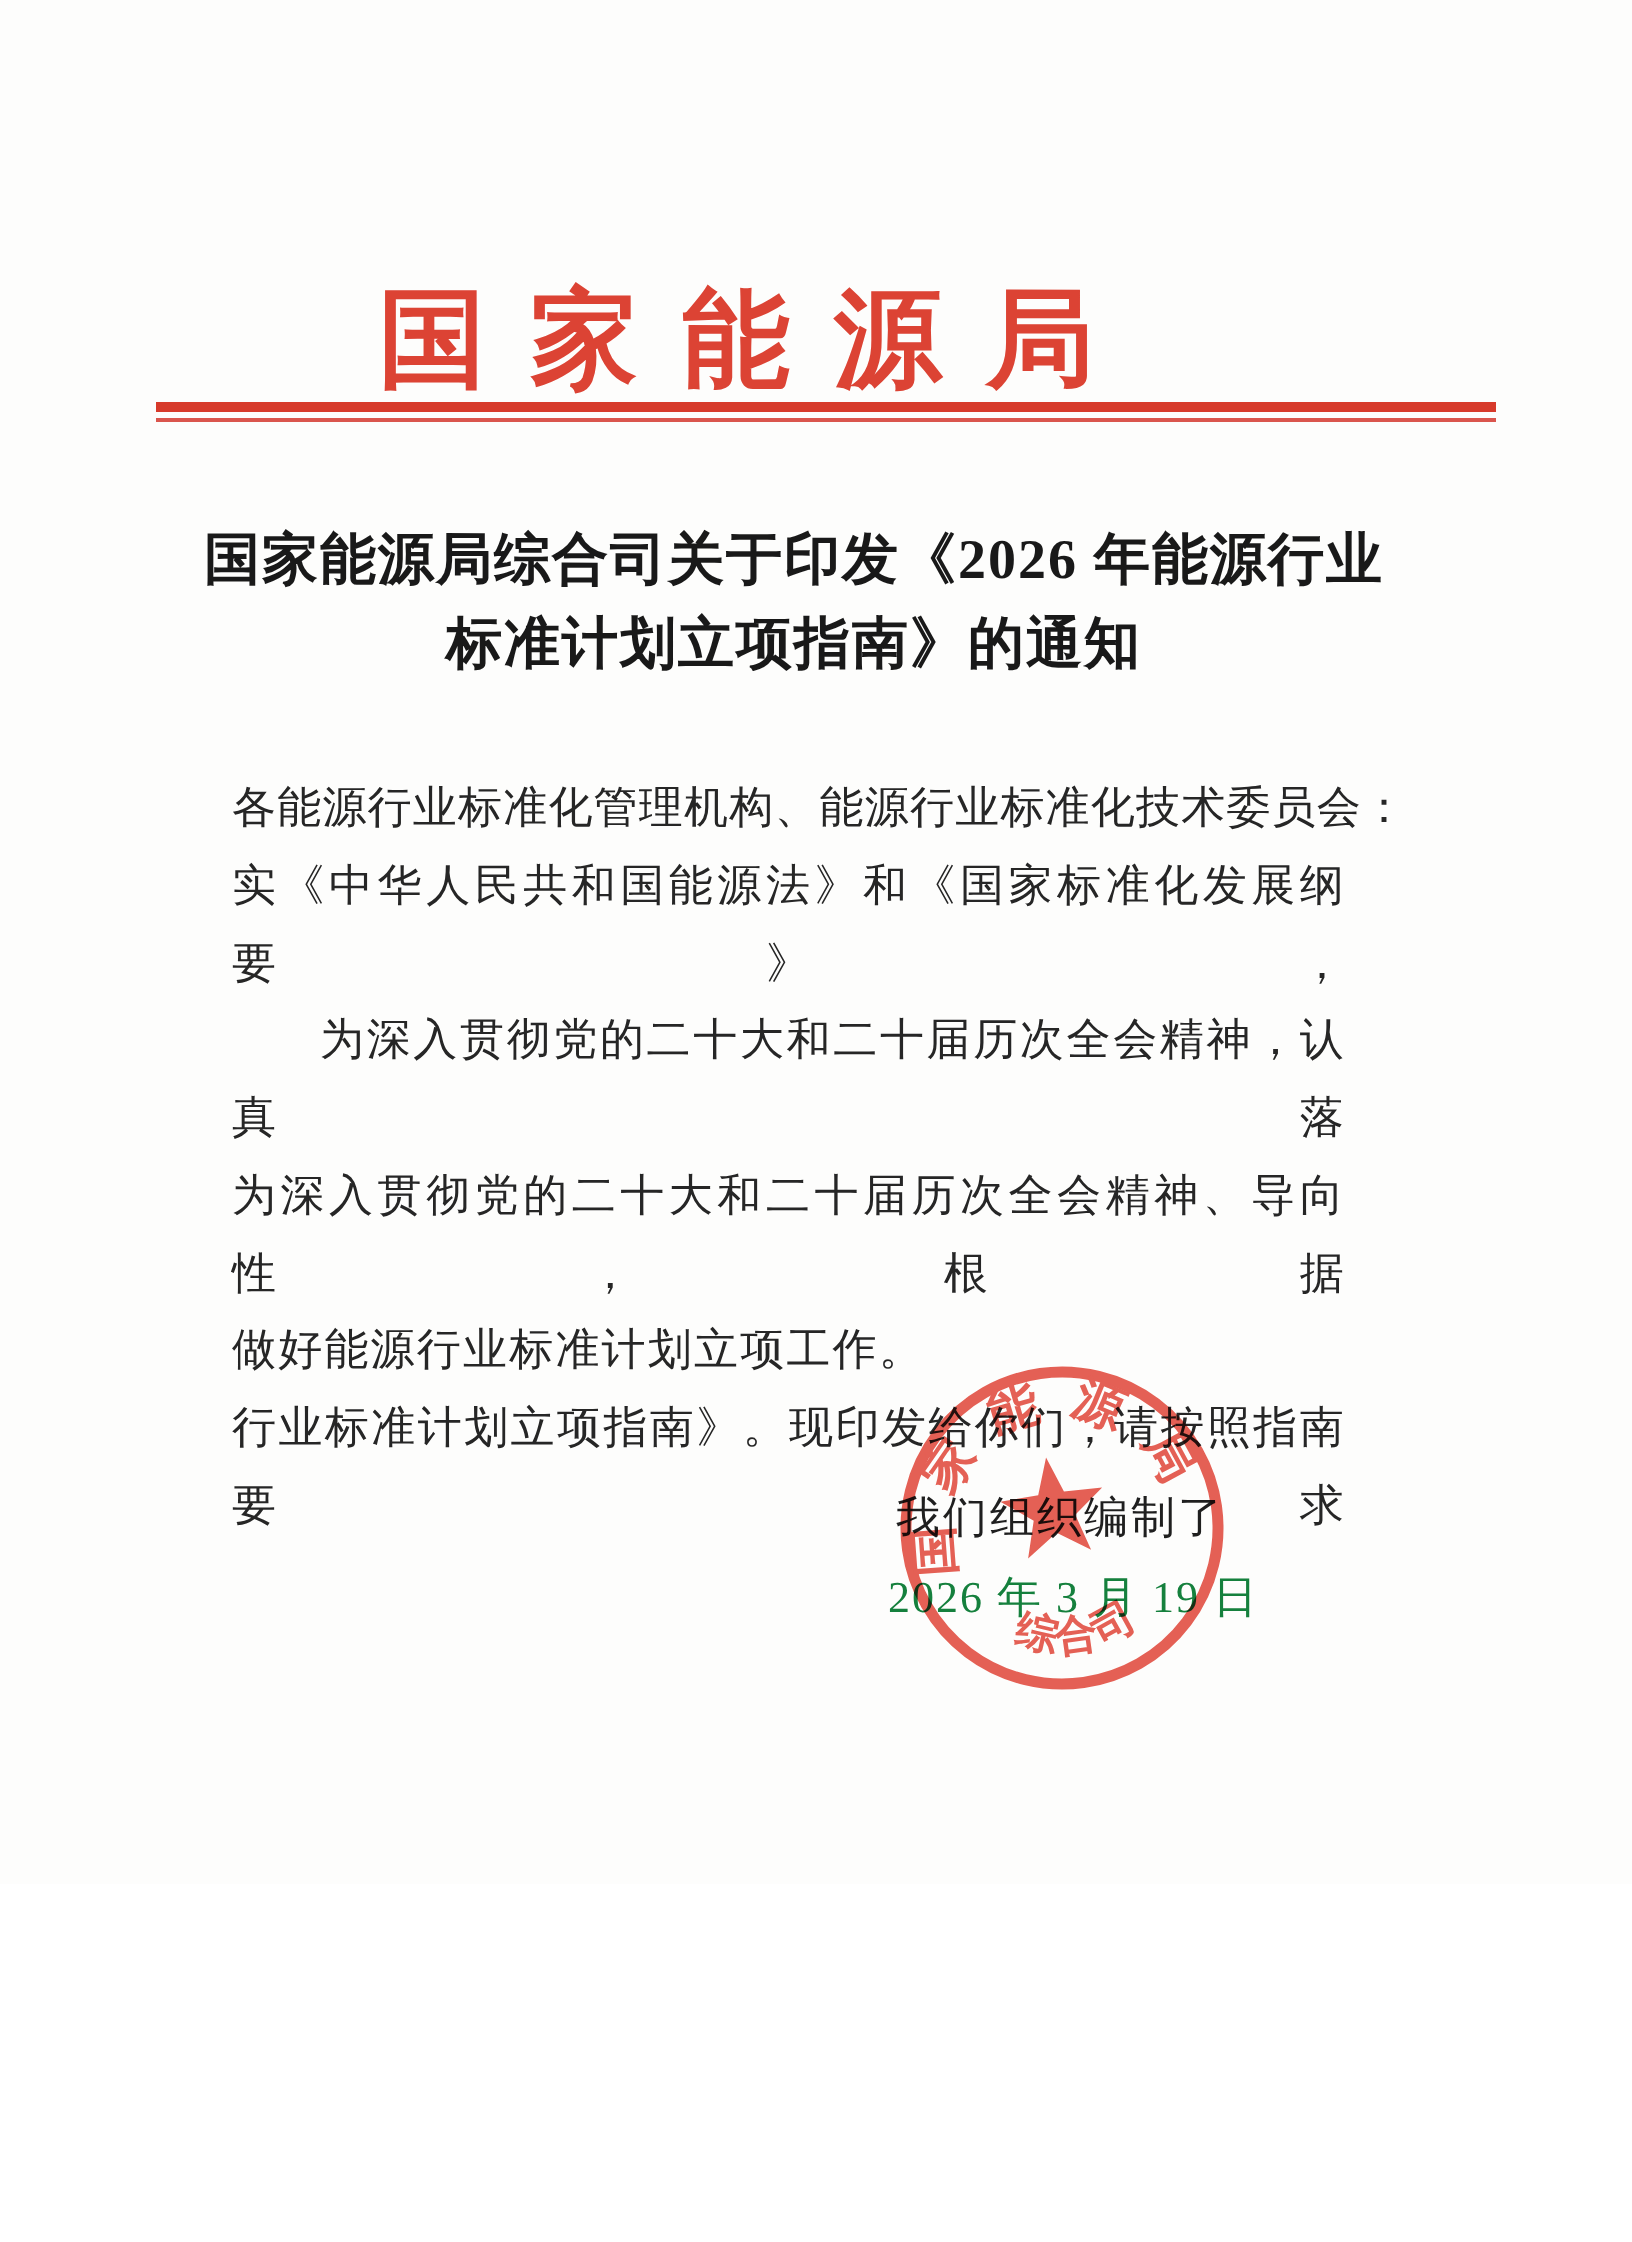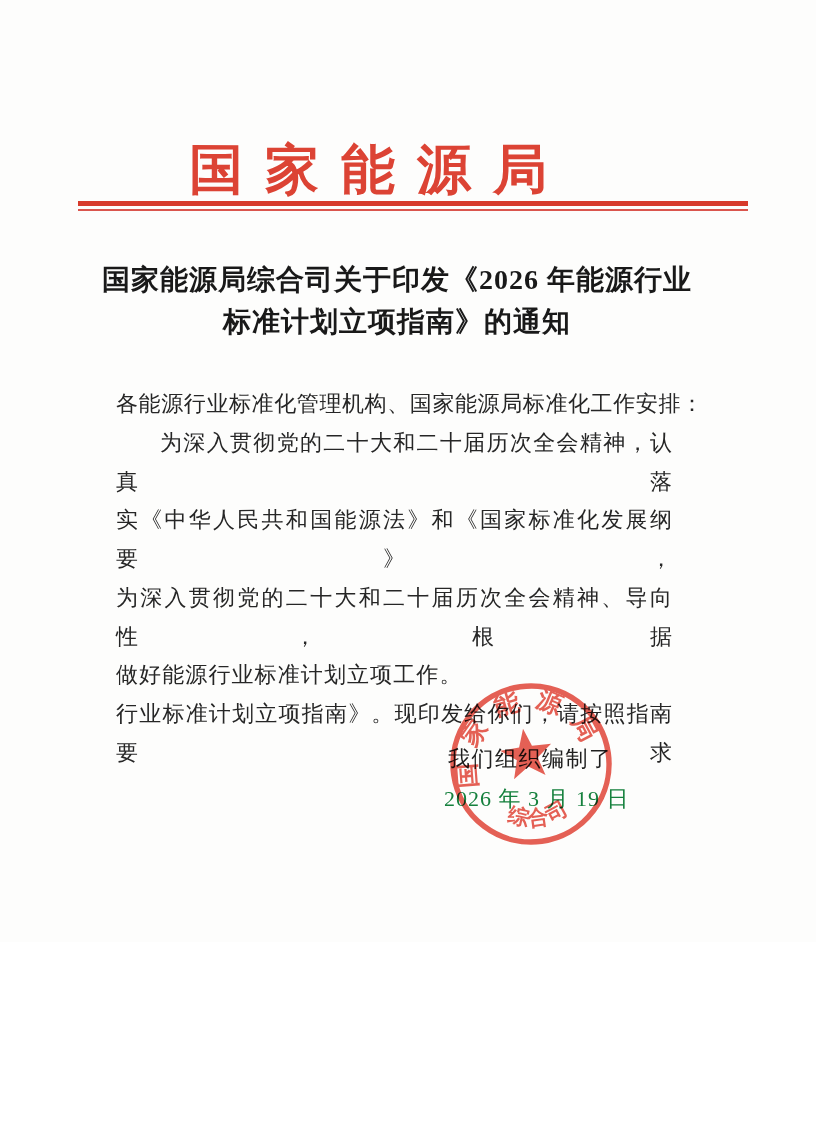--- a/index.html
+++ b/index.html
@@ -74,25 +74,25 @@
 <div class="page">
 
   <div class="agency-header">国家能源局</div>
 
   <div class="rule-top-thick"></div>
   <div class="rule-top-thin"></div>
 
   <div class="doc-title l1">国家能源局综合司关于印发《2026 年能源行业</div>
   <div class="doc-title l2">标准计划立项指南》的通知</div>
 
-  <div class="salutation">各能源行业标准化管理机构、国家能源局标准化工作安排：</div>
+  <div class="salutation">各能源行业标准化管理机构、能源行业标准化技术委员会：</div>
 
   <div class="body-para">
+    <div class="bline just">实《中华人民共和国能源法》和《国家标准化发展纲要》，</div>
     <div class="bline just indent">为深入贯彻党的二十大和二十届历次全会精神，认真落</div>
-    <div class="bline just">实《中华人民共和国能源法》和《国家标准化发展纲要》，</div>
     <div class="bline just">为深入贯彻党的二十大和二十届历次全会精神、导向性，根据</div>
     <div class="bline">做好能源行业标准计划立项工作。</div>
     <div class="bline just">行业标准计划立项指南》。现印发给你们，请按照指南要求</div>
   </div>
 
   <div class="sig-name">我们组织编制了</div>
   <div class="sig-date">2026 年 3 月 19 日</div>
 
   <svg class="seal" viewBox="0 0 172 172" xmlns="http://www.w3.org/2000/svg">
     <circle cx="86" cy="86" r="78" fill="none" stroke="#e34b3e" stroke-width="5.5"></circle>

